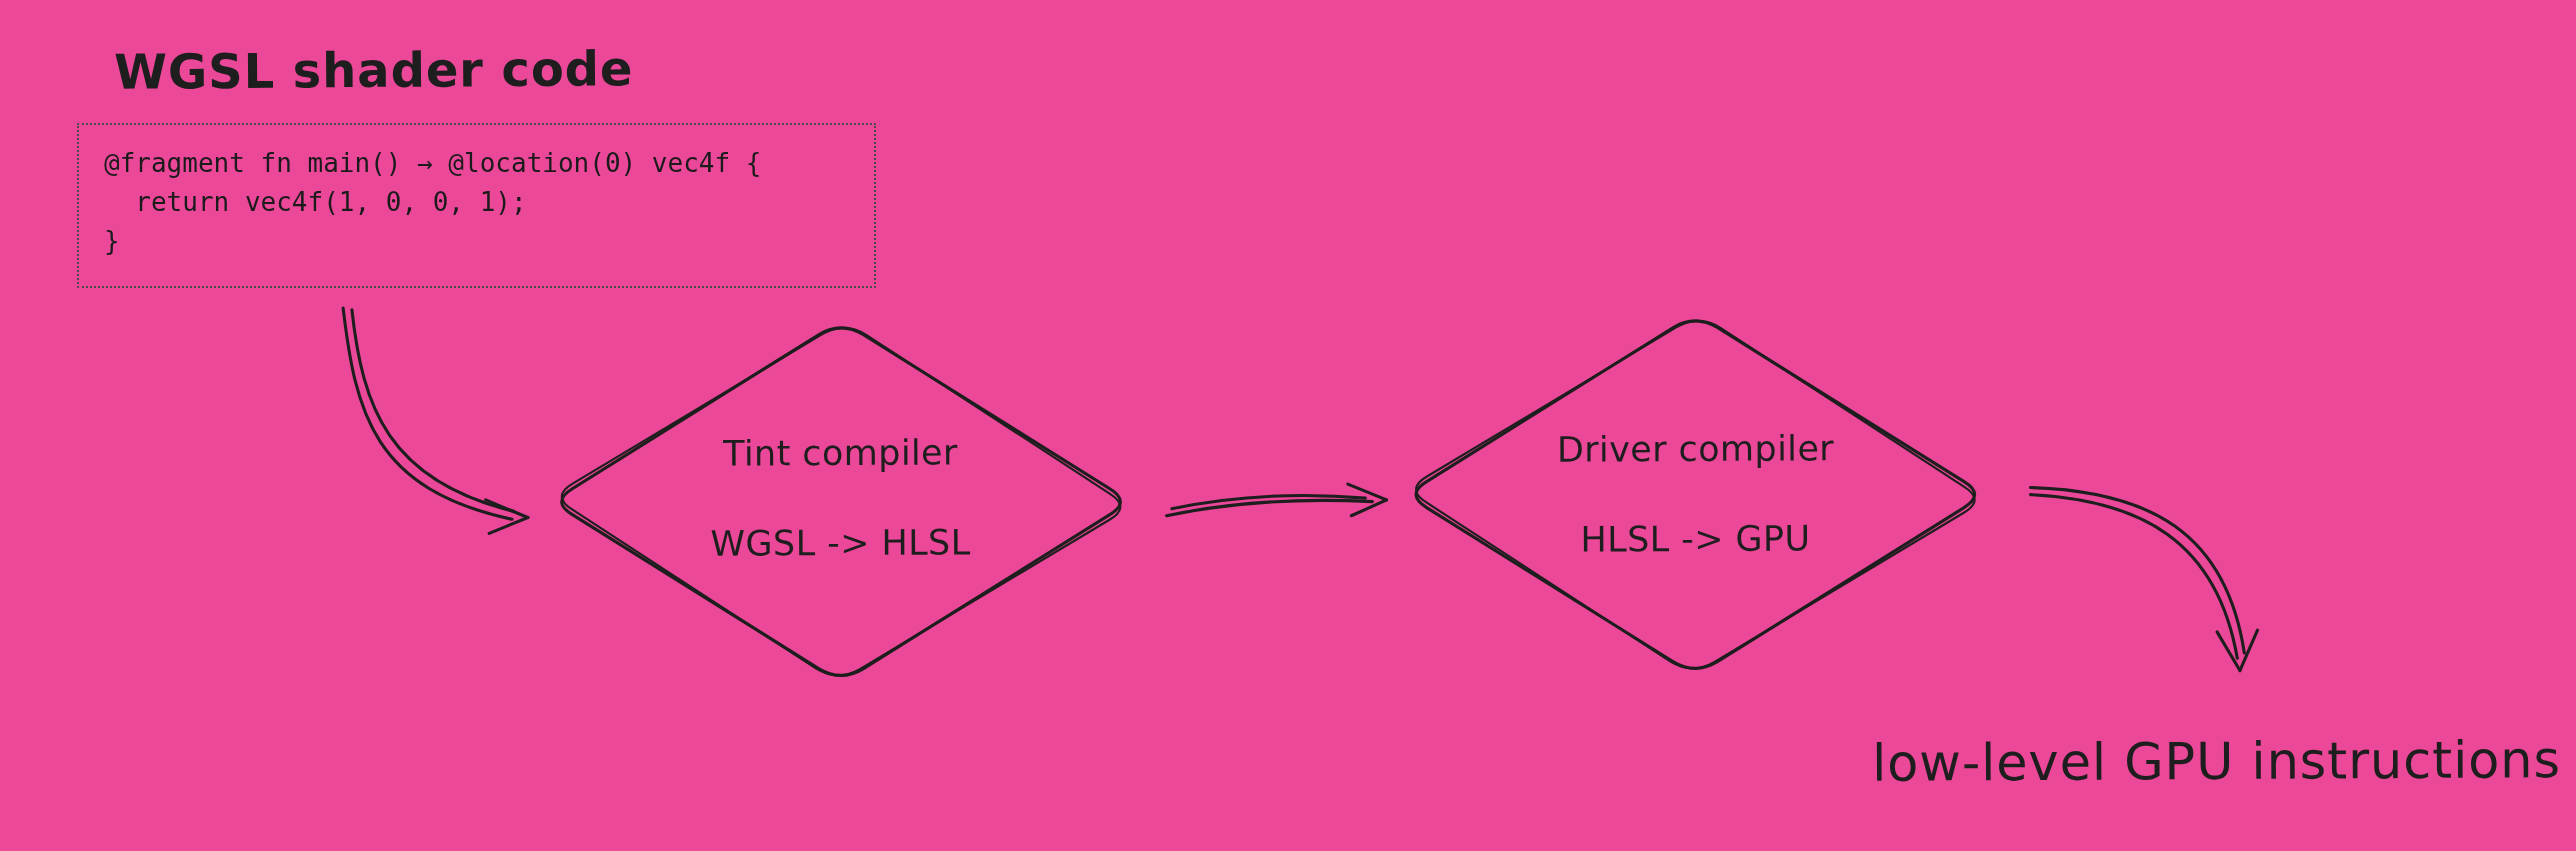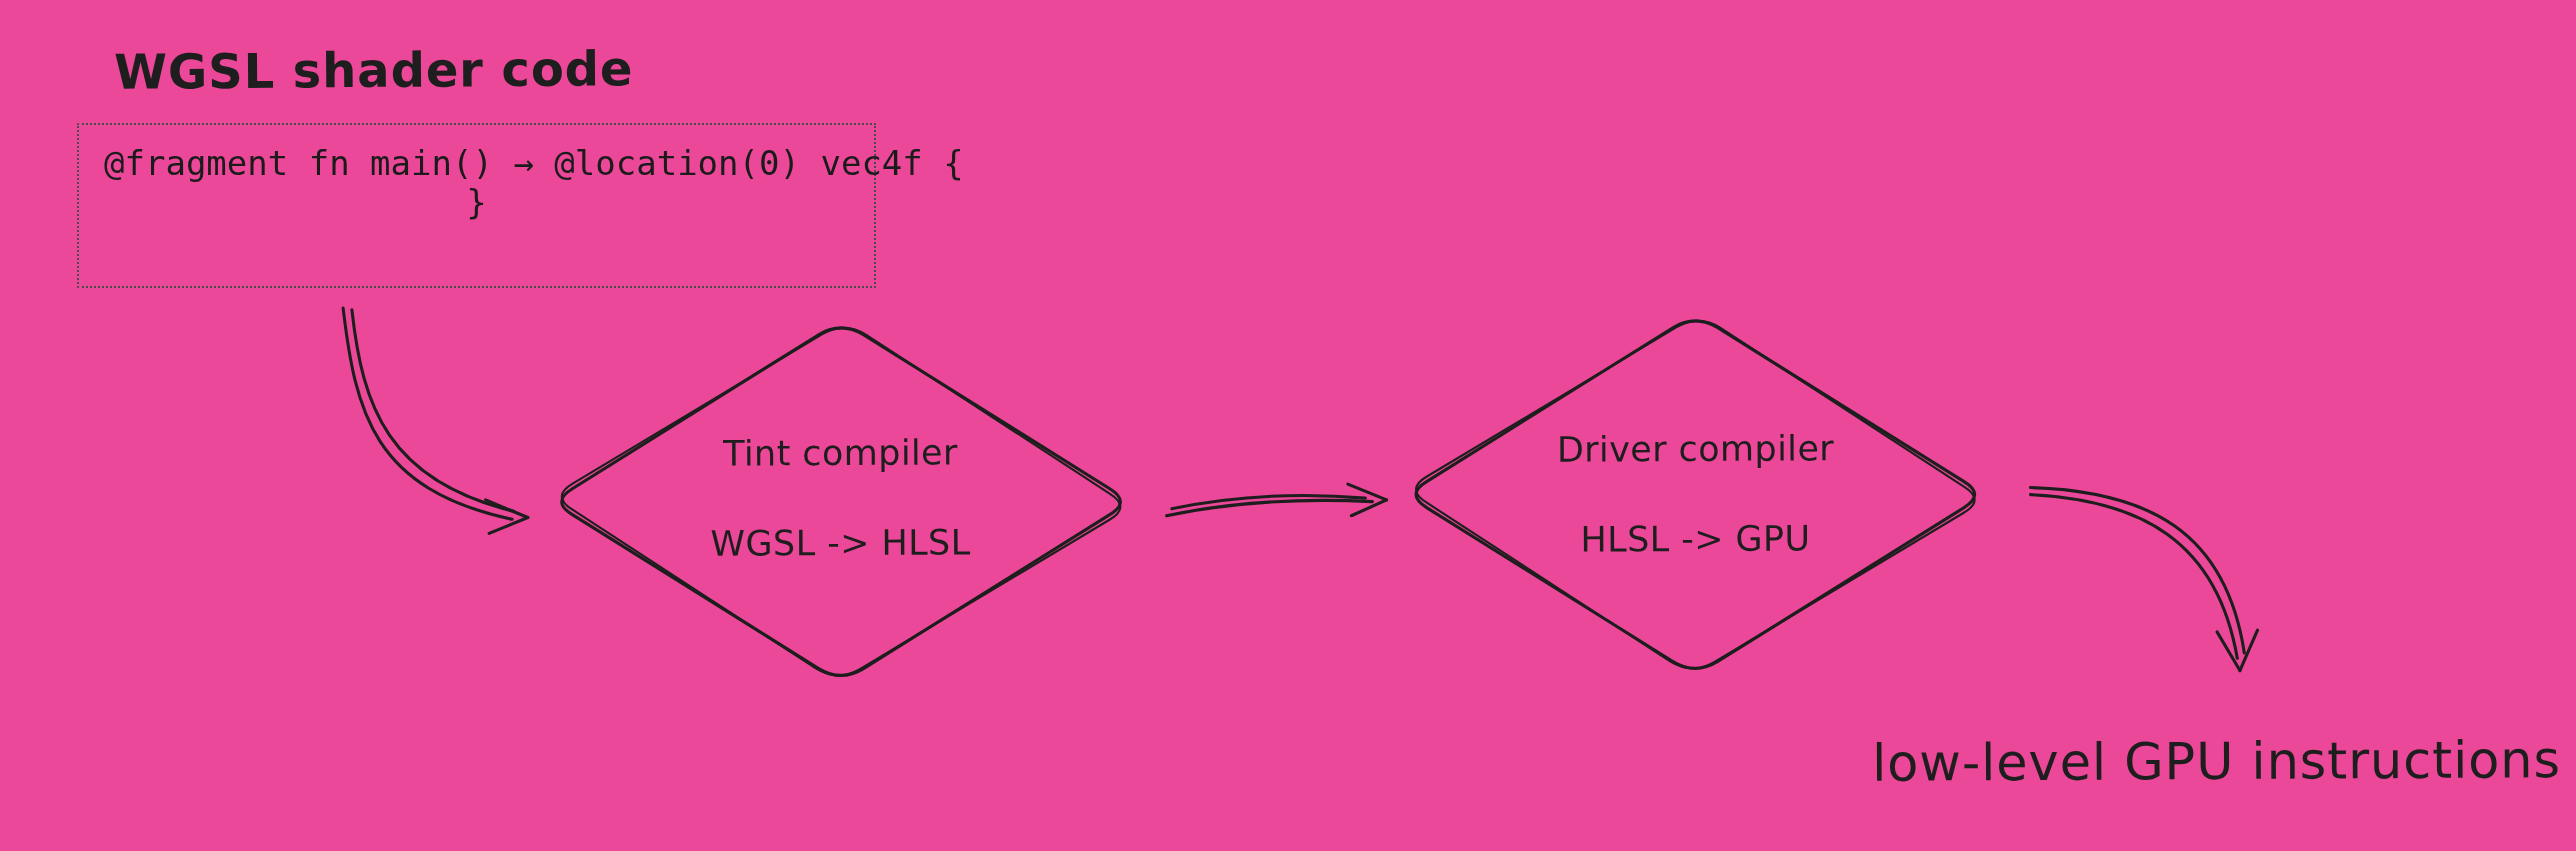--- a/index.html
+++ b/index.html
@@ -39,25 +39,24 @@
     top: 123px;
     width: 799px;
     height: 165px;
     box-sizing: border-box;
     border: 2.6px dotted #4a4a4a;
     border-radius: 1.8px;
     padding: 19.4px 25px;
   }
   .code-line {
     font-family: "DejaVu Sans Mono", monospace;
-    font-size: 34px;
+    font-size: 26px;
     line-height: 39px;
     white-space: pre;
     color: #1b1b1b;
-    text-align: center;
   }
   .node-label {
     position: absolute;
     width: 457px;
     text-align: center;
     font-size: 35px;
     font-weight: 500;
     letter-spacing: 0.4px;
     white-space: nowrap;
     transform: rotate(-0.3deg);
@@ -115,20 +114,21 @@
       <path d="M 2308 554 C 2442 558 2530 604 2551 742"></path>
       <path d="M 2546 762 L 2520 718"></path>
       <path d="M 2546 762 L 2566 716"></path>
     </g>
   </svg>
 
   <div class="title">WGSL shader code</div>
 
   <div class="code-box">
     <div class="code-line">@fragment fn main() → @location(0) vec4f {</div>
+    <div class="code-line">  return vec4f(1, 0, 0, 1);</div>
     <div class="code-line">}</div>
   </div>
 
   <div class="node-label line1-a">Tint compiler</div>
   <div class="node-label line2-a">WGSL -&gt; HLSL</div>
 
   <div class="node-label line1-b">Driver compiler</div>
   <div class="node-label line2-b">HLSL -&gt; GPU</div>
 
   <div class="output-label">low-level GPU instructions</div>

